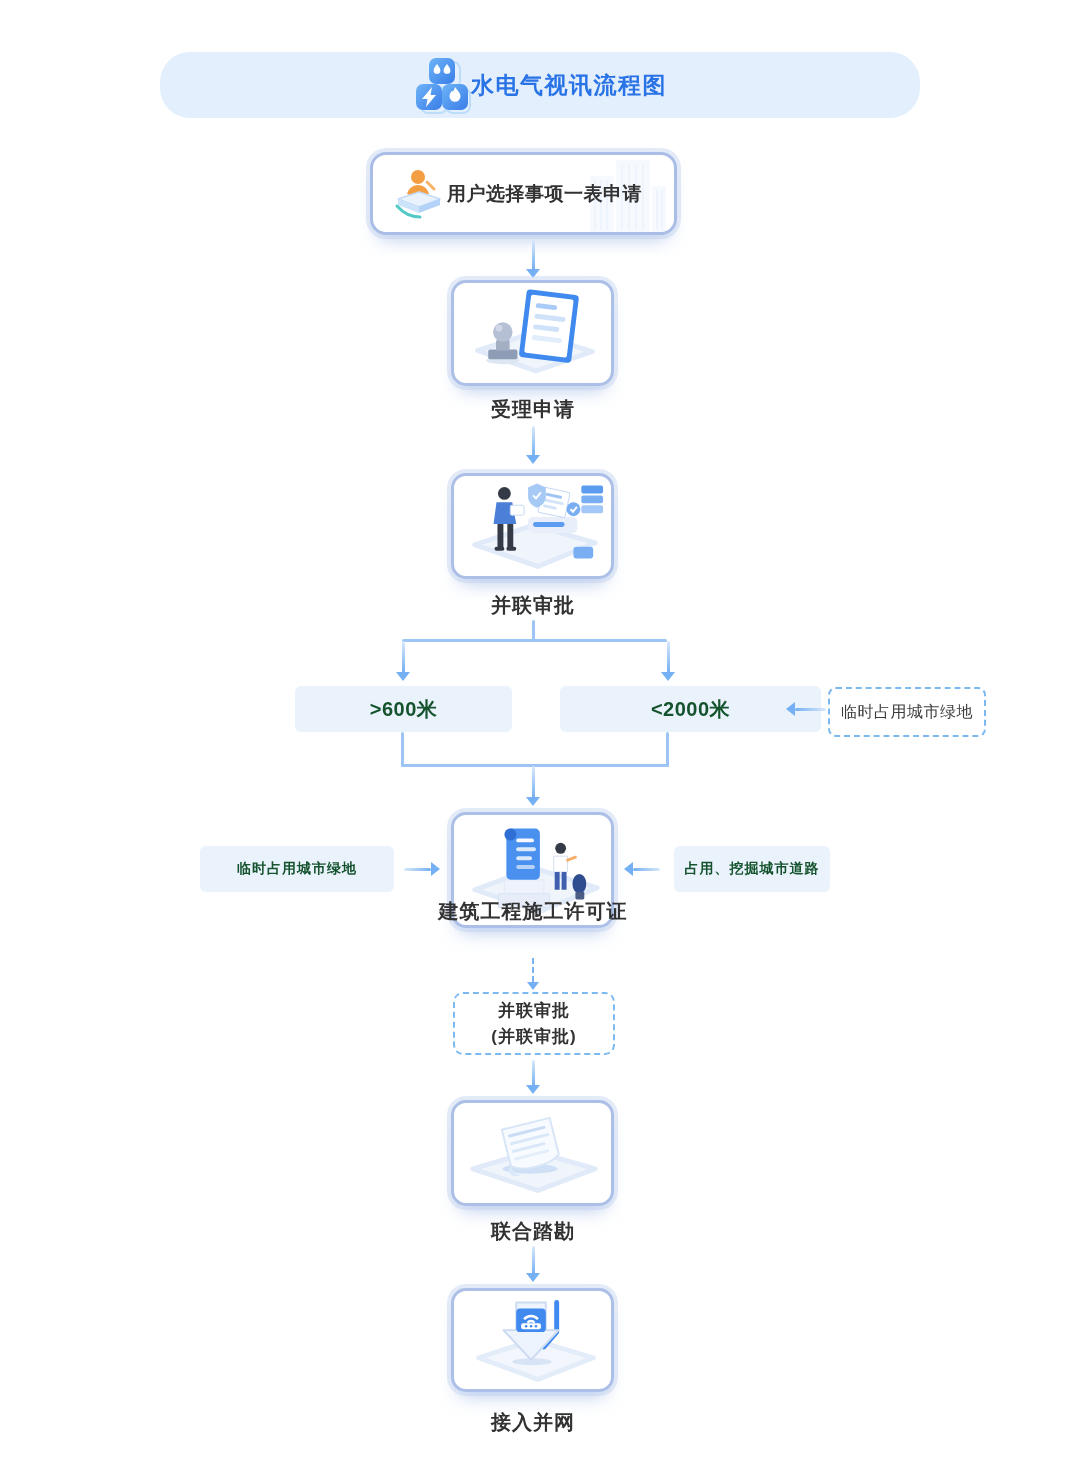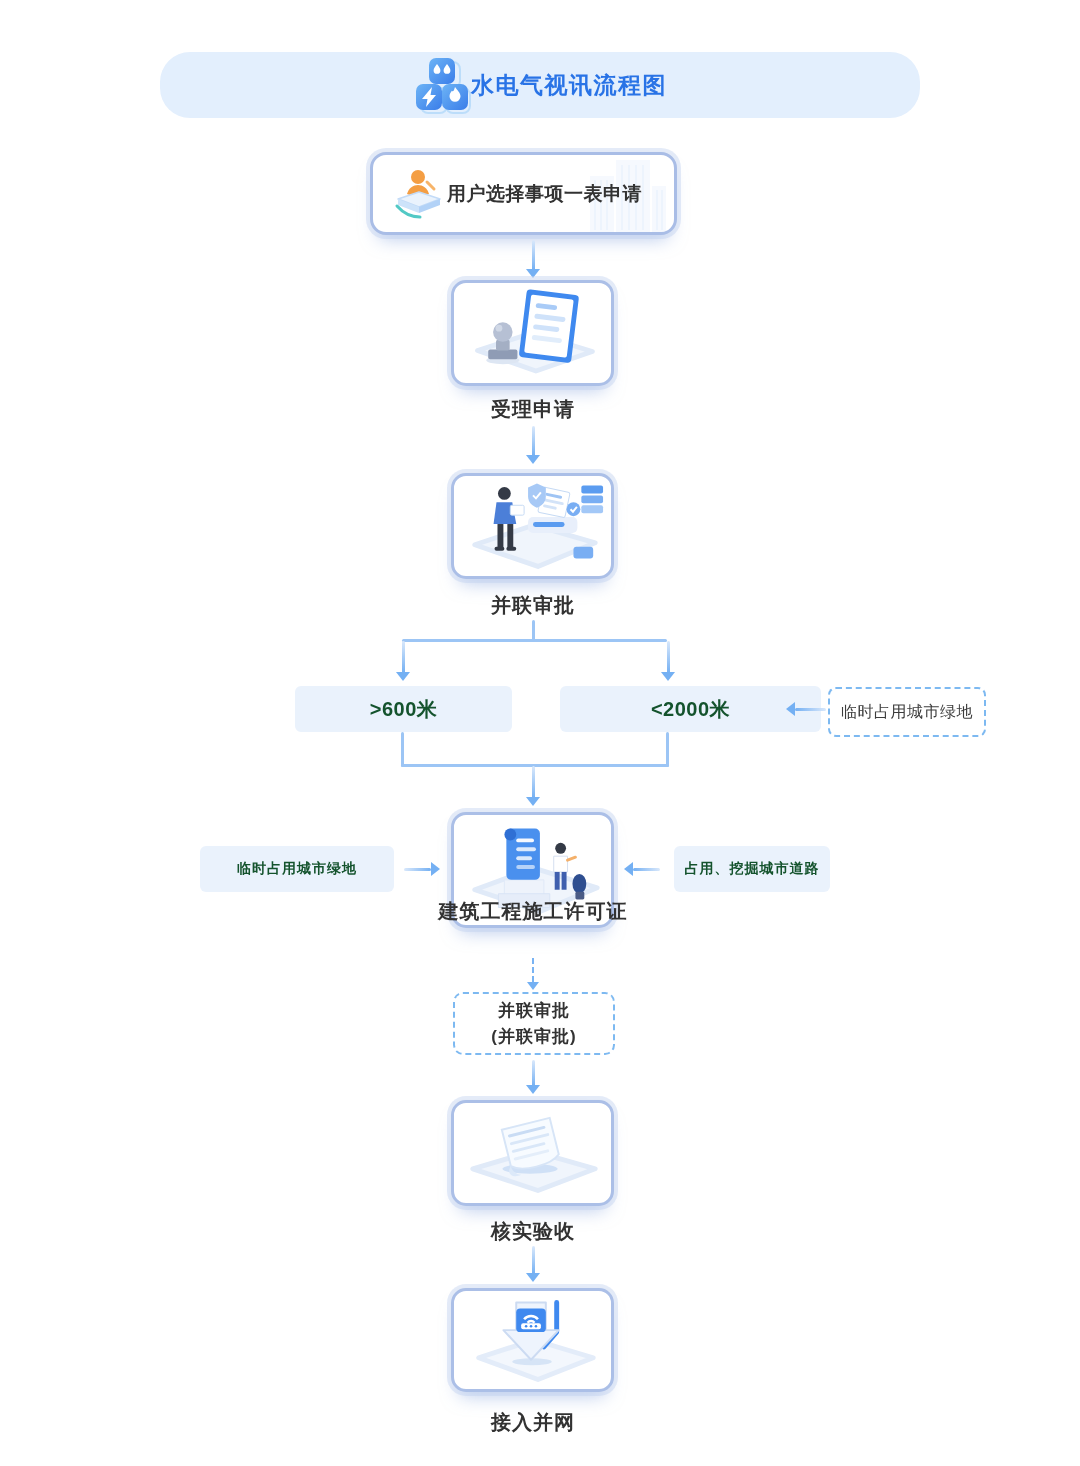--- a/index.html
+++ b/index.html
@@ -260,21 +260,21 @@
       <g transform="rotate(-14 72 38)">
         <path d="M48 16h50v38c-10 9-40 9-50 0z" fill="#f7fbff" stroke="#d7e5f7" stroke-width="2"></path>
         <path d="M54 24h36" stroke="#c9dcf4" stroke-width="3" stroke-linecap="round"></path>
         <path d="M54 32h38" stroke="#d9e7f8" stroke-width="3" stroke-linecap="round"></path>
         <path d="M54 40h32" stroke="#d9e7f8" stroke-width="3" stroke-linecap="round"></path>
         <path d="M54 48h34" stroke="#e4eefa" stroke-width="3" stroke-linecap="round"></path>
         <path d="M48 54c-7 6-1 13 8 11-5-2-8-6-8-11z" fill="#dce9f9"></path>
       </g>
     </svg>
   </div>
-  <div class="node-label" style="top:1218px">核实验收</div>
+  <div class="node-label" style="top:1218px">联合踏勘</div>
 
   <div class="varrow" style="left:526px;top:1246px;height:36px">
     <i class="shaft"></i>
       <i class="head"></i>
   </div>
 
   <div class="node" style="top:1288px;height:104px">
     <svg width="148" height="96" viewBox="0 0 150 96">
       <path d="M20 66 L76 48 L136 66 L80 88 Z" fill="#f3f7fd" stroke="#e3ecf9" stroke-width="5" stroke-linejoin="round"></path>
       <ellipse cx="74" cy="70" rx="20" ry="3.5" fill="#d6e4f6"></ellipse>

